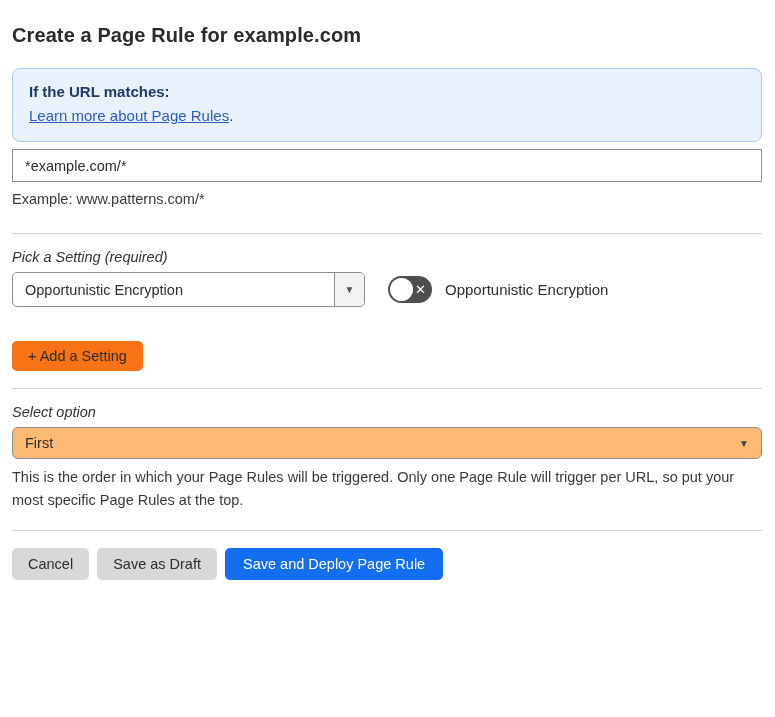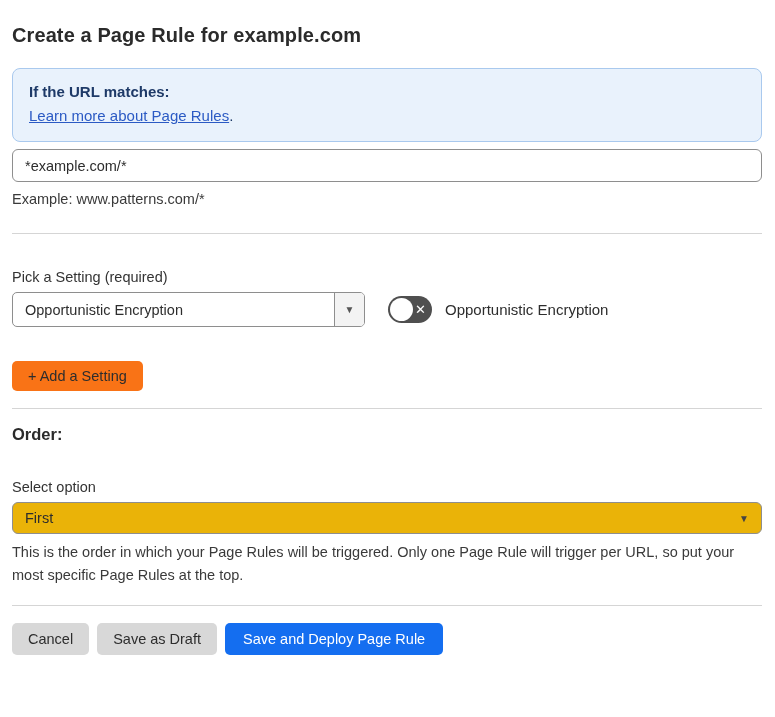--- a/index.html
+++ b/index.html
@@ -44,21 +44,21 @@
     margin-top: 20px;
     font-size: 14.5px;
     color: #333333;
   }
 
   .text-input {
     margin-top: 7px;
     width: 750px;
     height: 33px;
     border: 1px solid #8e8e8e;
-    border-radius: 6px;
+    border-radius: 0;
     padding: 12px 12px;
     font-size: 14.5px;
     font-family: "Liberation Sans", sans-serif;
     color: #2d2d2d;
     background: #ffffff;
     display: block;
   }
 
   .helper-text {
     margin-top: 6px;
@@ -74,21 +74,21 @@
     width: 750px;
   }
 
   .section-heading {
     margin-top: 16px;
     font-size: 16.5px;
     font-weight: 700;
     color: #2b2b2b;
   }
   .section-heading.settings { margin-top: 16px; }
-  .field-label.picker { margin-top: 35px; }
+  .field-label.picker { margin-top: 15px; font-style: italic; }
 
   .setting-row {
     margin-top: 7px;
     display: flex;
     align-items: center;
   }
   .dropdown {
     width: 353px;
     height: 35px;
     border: 1px solid #8e8e8e;
@@ -170,21 +170,21 @@
   .btn.primary { background: #146ef0; color: #ffffff; padding: 0 18px; }
 
   .divider.after-add { margin-top: 17px; }
 
   .select-box {
     margin-top: 7px;
     width: 750px;
     height: 32px;
     border: 1px solid #8e8e8e;
     border-radius: 6px;
-    background: #eab308;
+    background: #fdba74;
     display: flex;
     align-items: center;
     justify-content: space-between;
     padding: 0 12px;
     font-size: 14.5px;
     color: #2d2d2d;
     cursor: pointer;
   }
   .select-caret { font-size: 10px; color: #444444; }
 
@@ -231,21 +231,20 @@
       <span class="toggle-knob"></span>
       <span class="toggle-x">✕</span>
     </div>
     <span class="toggle-label">Opportunistic Encryption</span>
   </div>
 
   <button class="btn add-setting">+ Add a Setting</button>
 
   <hr class="divider after-add">
 
-  <h2 class="section-heading">Order:</h2>
 
   <label class="field-label picker">Select option</label>
 
   <div class="select-box">
     <span>First</span>
     <span class="select-caret">▼</span>
   </div>
 
   <div class="helper-text order-helper">This is the order in which your Page Rules will be triggered. Only one Page Rule will trigger per URL, so put your most specific Page Rules at the top.</div>
 

